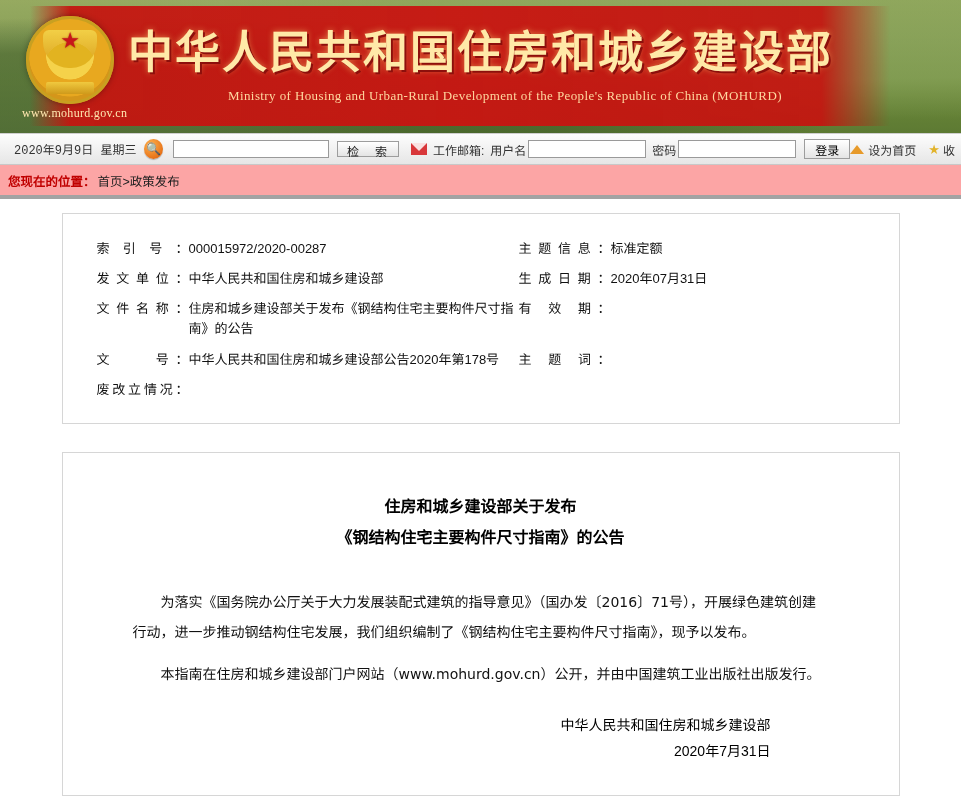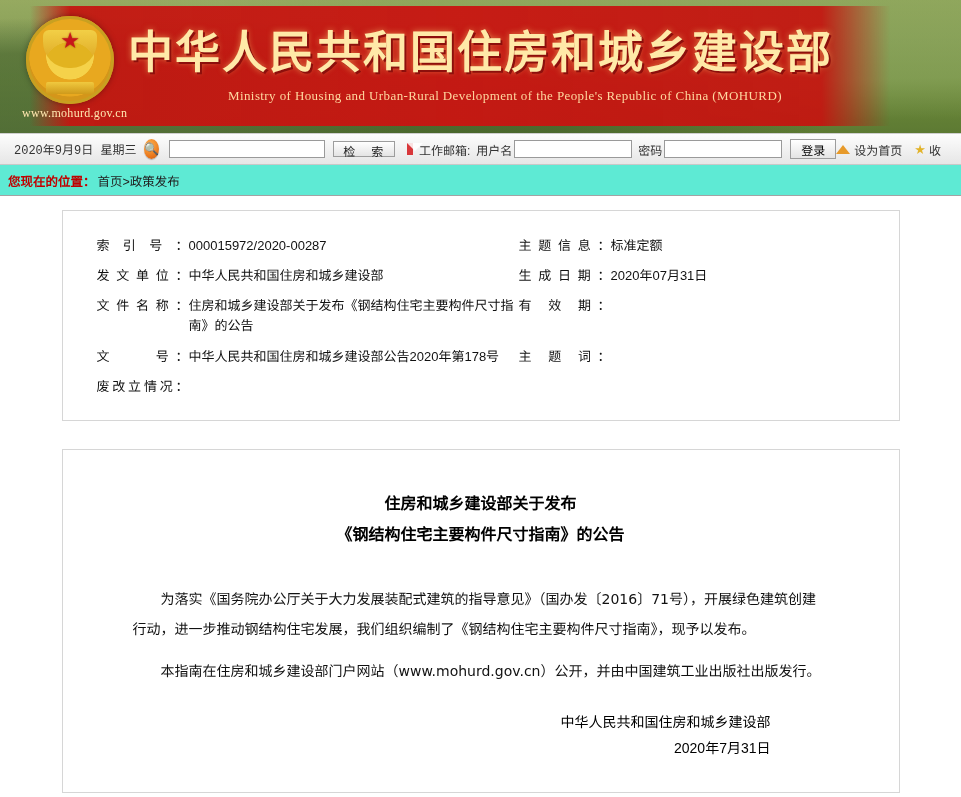--- a/index.html
+++ b/index.html
@@ -216,21 +216,21 @@
     min-width: 46px;
     border: 1px solid #9d9d9d;
     background: linear-gradient(to bottom, #ffffff, #e4e4e4);
     font-size: 12px;
     cursor: pointer;
   }
   .tb-right {
     margin-left: auto;
     display: flex;
     align-items: center;
-    padding-right: 20px;
+    padding-right: 6px;
     white-space: nowrap;
   }
   .home-icon {
     width: 0; height: 0;
     border-left: 7px solid transparent;
     border-right: 7px solid transparent;
     border-bottom: 9px solid #e79a2a;
     margin-right: 4px;
   }
   .tb-link {
@@ -245,22 +245,22 @@
     color: #e2b32a;
     font-size: 13px;
   }
 
   
   .crumb-wrap {
     width: 961px;
     height: 30px;
     display: flex;
     align-items: center;
-    border-bottom: 1px solid #a3a3a3;
-    background: #5eead4;
+    border-bottom: 4px solid #a3a3a3;
+    background: #fca5a5;
     font-size: 12.5px;
   }
   .crumb-label {
     margin-left: 8px;
     color: #c00000;
     font-weight: bold;
   }
   .crumb-path { color: #222; margin-left: 2px; }
   .crumb-path a { color: #222; text-decoration: none; }
 

